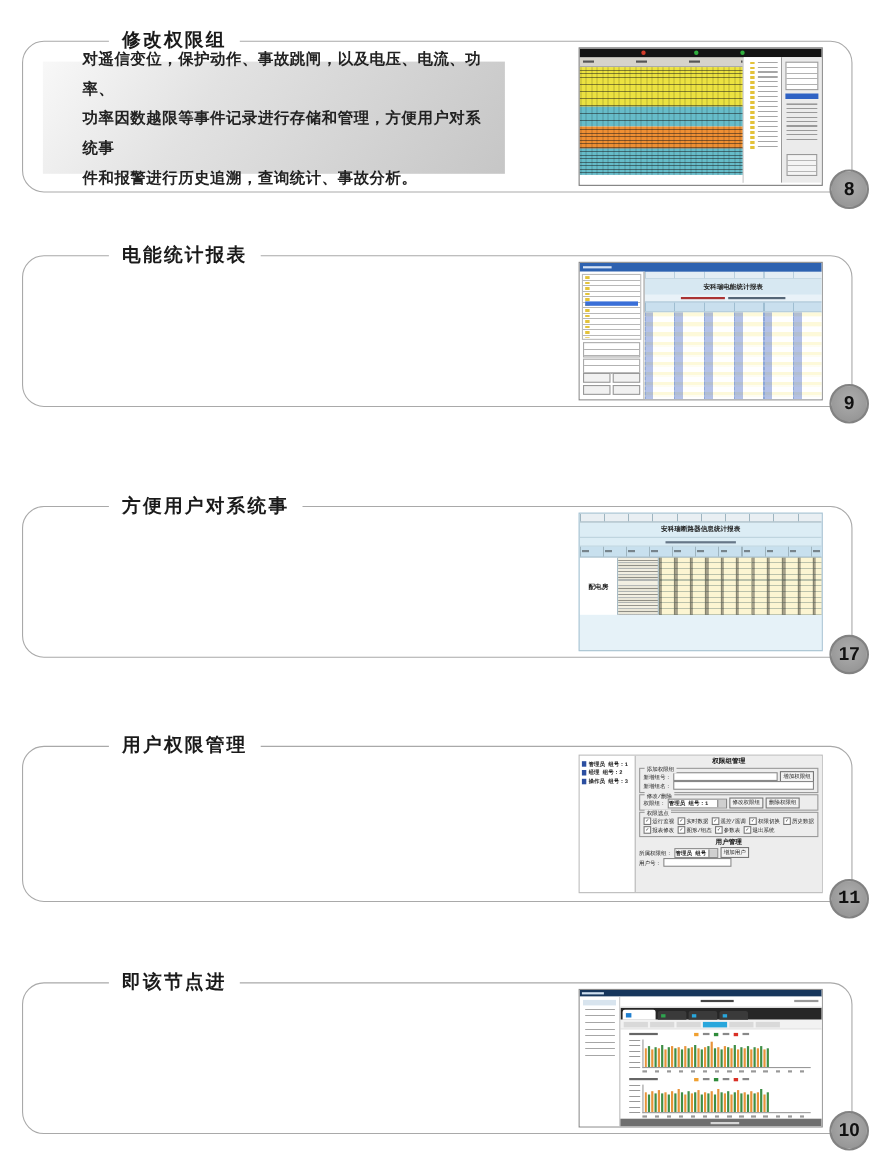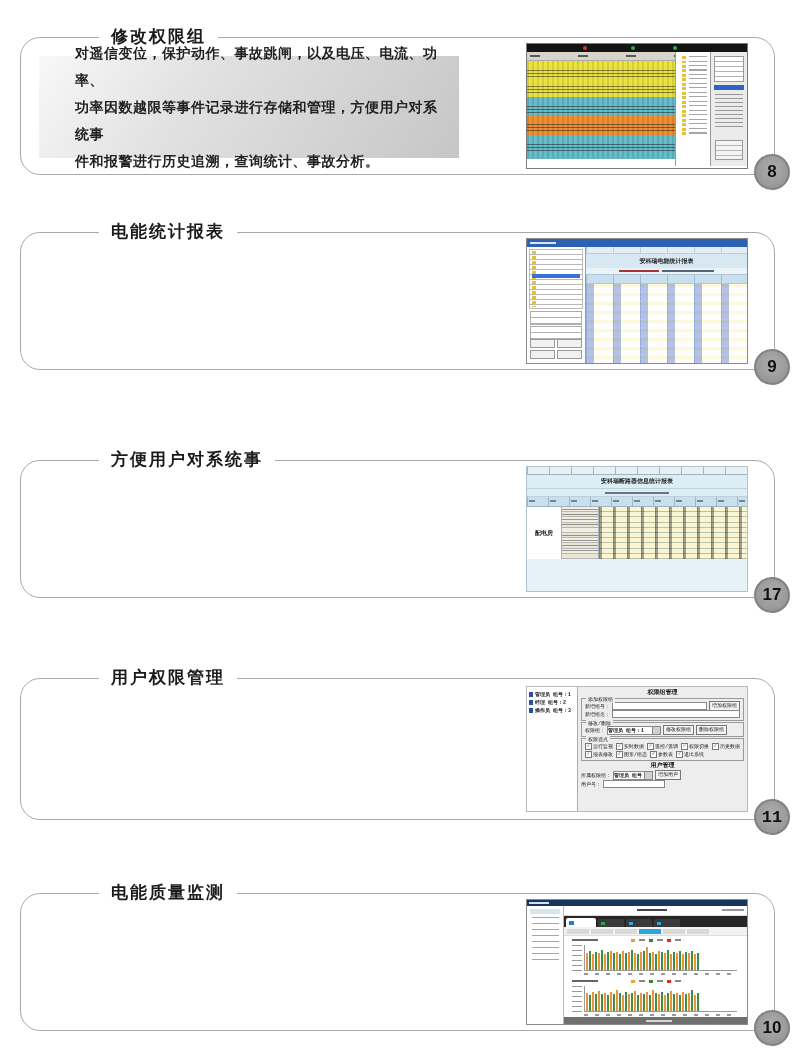--- a/index.html
+++ b/index.html
@@ -371,21 +371,21 @@
           </div>
         </div>
       </div>
 
       <div class="badge">11</div>
     </div>
   </div>
 
   <div class="sect" style="top:893px;">
     <div class="box">
-      <div class="legend">电能质量监测</div>
+      <div class="legend">即该节点进</div>
 
       <div class="thumb t5">
         <div class="t5-bar">
             <span class="nb"></span>
           </div>
         <div class="t5-body">
           <div class="t5-side"></div>
           <div class="t5-main">
             <div class="t5-head">
               <span class="nb c"></span>

